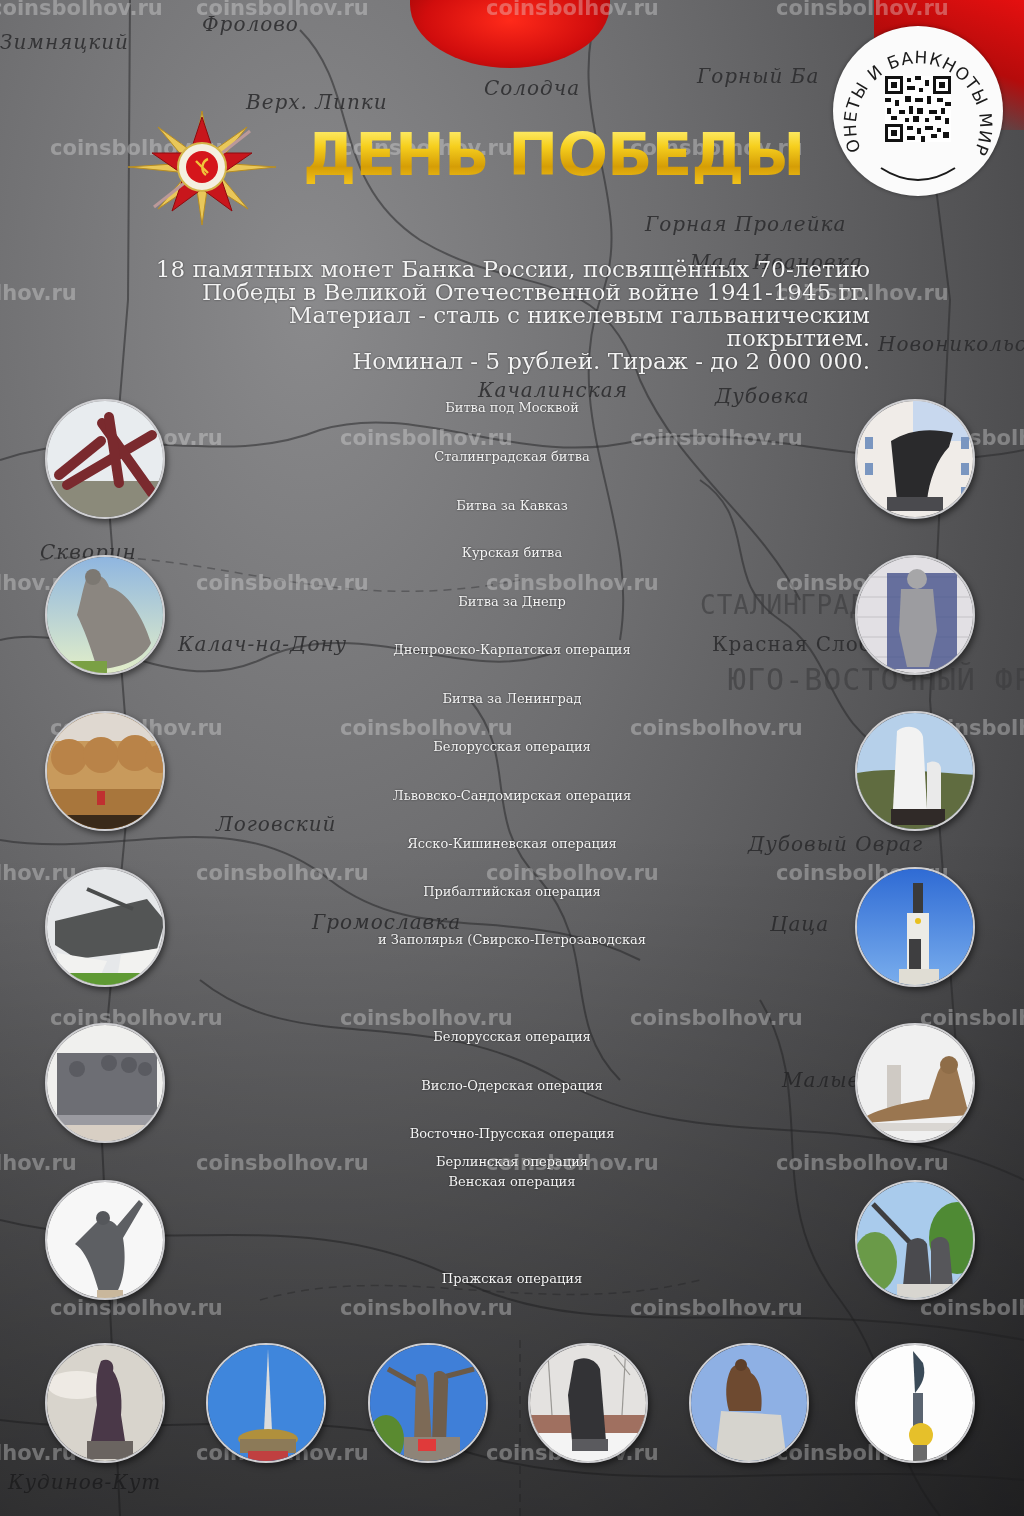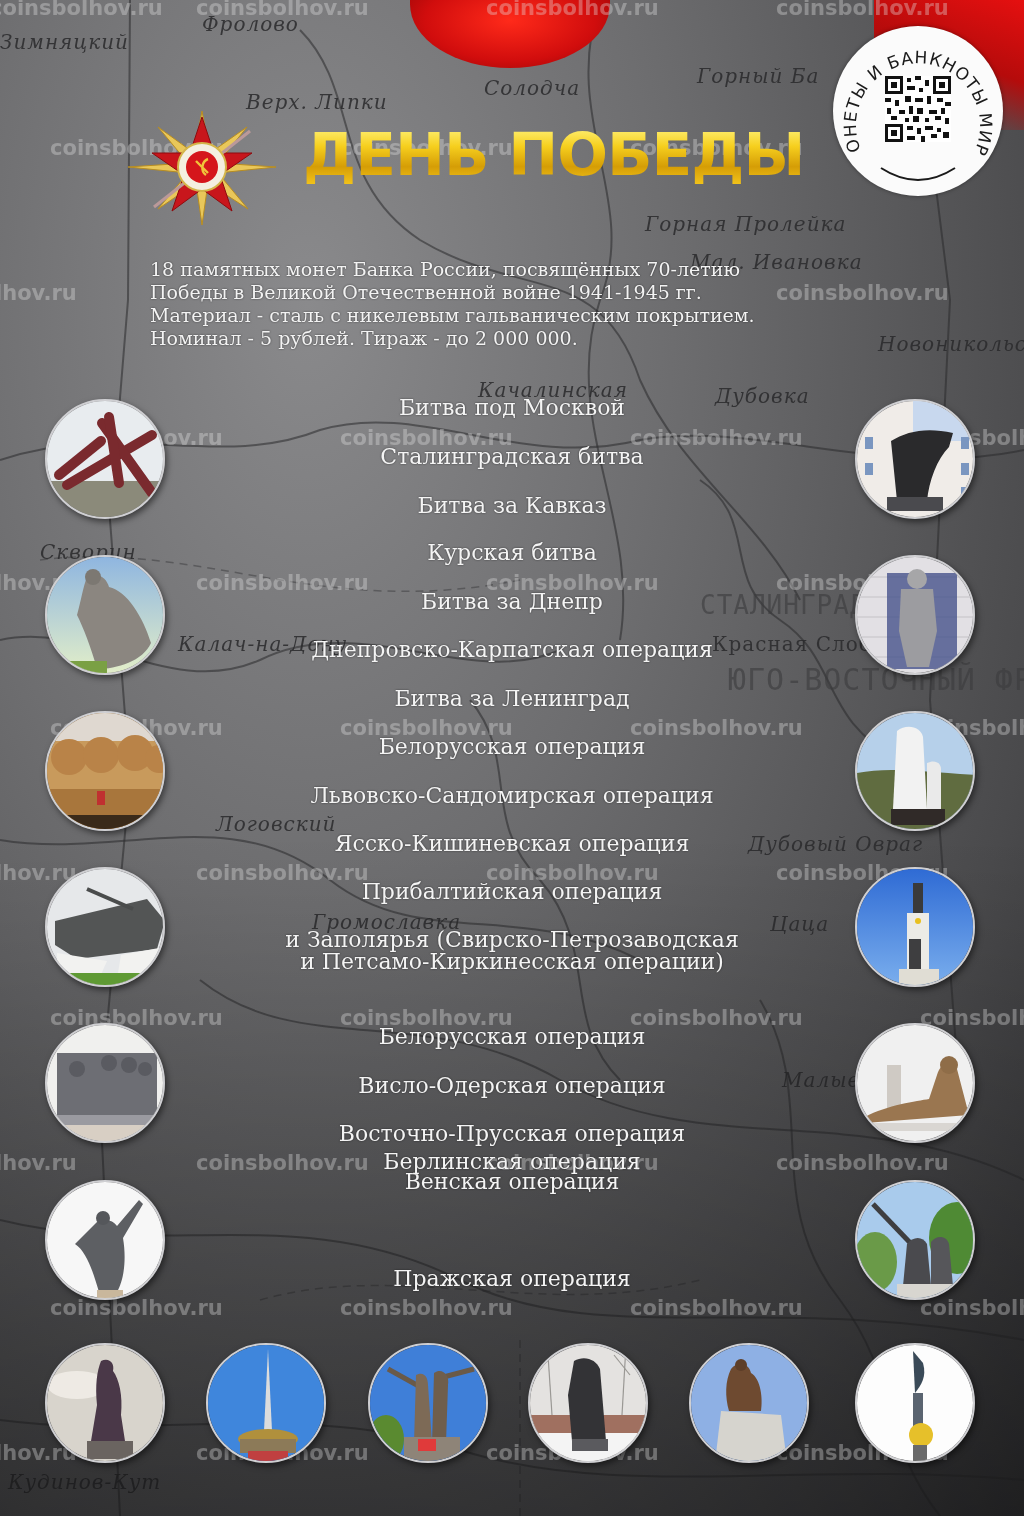--- a/index.html
+++ b/index.html
@@ -23,25 +23,25 @@
   .title{position:absolute;left:303px;top:126px;z-index:6;
     font-family:"DejaVu Sans",sans-serif;font-weight:bold;font-size:58px;line-height:58px;letter-spacing:-1px;
     color:#f2c312;
     background:linear-gradient(180deg,#fff27a 0%,#f6cf1e 35%,#d59d06 70%,#f1c21a 100%);
     -webkit-background-clip:text;background-clip:text;-webkit-text-fill-color:transparent;
     transform:scaleX(1.03);transform-origin:left;}
   .subtitle{position:absolute;left:305px;top:188px;z-index:6;font-family:"DejaVu Sans",sans-serif;font-weight:bold;
     font-size:13.6px;color:#f1c418;letter-spacing:0px;white-space:nowrap;}
   .qr-badge{position:absolute;left:833px;top:26px;width:170px;height:170px;border-radius:50%;background:#fbfbfb;z-index:6;box-shadow:0 0 4px rgba(0,0,0,.4);}
   .qr-badge svg{position:absolute;left:0;top:0;}
-  .intro{position:absolute;left:150px;top:258px;width:720px;z-index:6;text-align:left;color:#f3f3f3;
-    font-family:"DejaVu Serif",serif;font-size:19px;line-height:23px;text-shadow:0 0 2px rgba(0,0,0,.6);}
+  .intro{position:absolute;left:150px;top:258px;width:720px;z-index:6;text-align:right;color:#f3f3f3;
+    font-family:"DejaVu Serif",serif;font-size:23px;line-height:23px;text-shadow:0 0 2px rgba(0,0,0,.6);}
   .ops{position:absolute;left:232px;top:0;width:560px;z-index:6;}
   .op{position:absolute;left:0;width:560px;text-align:center;color:#f4f4f4;font-family:"DejaVu Serif",serif;
-    font-size:22px;line-height:24px;text-shadow:0 0 2px rgba(0,0,0,.6);white-space:nowrap;}
+    font-size:13px;line-height:24px;text-shadow:0 0 2px rgba(0,0,0,.6);white-space:nowrap;}
   .op.multi{white-space:normal;line-height:22px;}
   .coin{position:absolute;width:120px;height:120px;border-radius:50%;overflow:hidden;z-index:6;
     border:2px solid #cfcfd2;box-shadow:2px 3px 6px rgba(0,0,0,.5);box-sizing:border-box;}
   .coin svg{display:block;}
 </style>
 </head>
 <body>
 
 <div class="page">
 
@@ -184,21 +184,20 @@
     <div class="op" style="top:541px;">Курская битва</div>
     <div class="op" style="top:590px;">Битва за Днепр</div>
     <div class="op" style="top:638px;">Днепровско-Карпатская операция</div>
     <div class="op" style="top:687px;">Битва за Ленинград</div>
     <div class="op" style="top:735px;">Белорусская операция</div>
     <div class="op" style="top:784px;">Львовско-Сандомирская операция</div>
     <div class="op" style="top:832px;">Ясско-Кишиневская операция</div>
     <div class="op" style="top:880px;">Прибалтийская операция</div>
     <div class="op multi" style="top:929px;">
       <div>и Заполярья (Свирско-Петрозаводская</div>
-      <div>и Петсамо-Киркинесская операции)</div>
     </div>
     <div class="op" style="top:1025px;">Белорусская операция</div>
     <div class="op" style="top:1074px;">Висло-Одерская операция</div>
     <div class="op" style="top:1122px;">Восточно-Прусская операция</div>
     <div class="op" style="top:1170px;">Венская операция</div>
     <div class="op" style="top:1150px;">Берлинская операция</div>
     <div class="op" style="top:1267px;">Пражская операция</div>
   </div>
 
   <div class="coin" style="left:45px;top:399px;">

